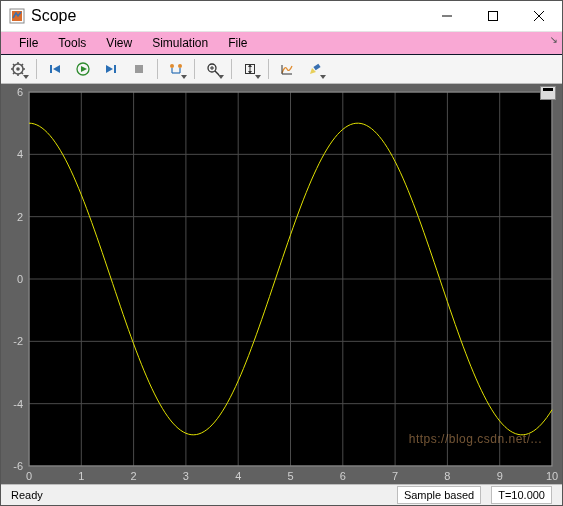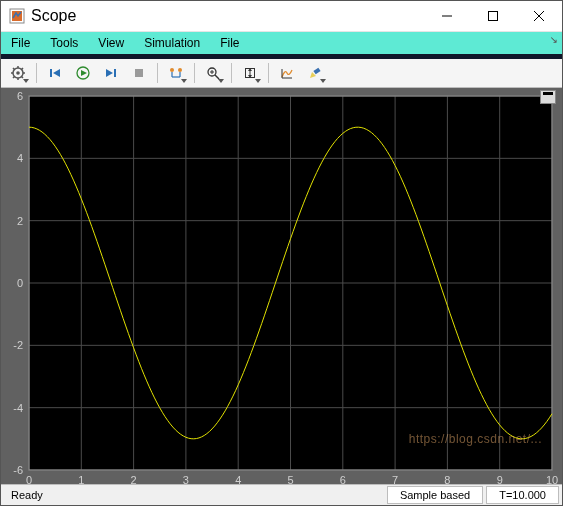--- a/index.html
+++ b/index.html
@@ -4,37 +4,37 @@
 <style>
   html,body{margin:0;padding:0;font-family:"Segoe UI",Tahoma,sans-serif;font-size:12px;color:#000;background:#fff;}
   .window{width:563px;height:506px;border:1px solid #555;box-sizing:border-box;display:flex;flex-direction:column;background:#f0f0f0;}
   
   .titlebar{height:30px;display:flex;align-items:center;background:#fff;border-bottom:1px solid #e5e5e5;}
   .titlebar .app-icon{width:16px;height:16px;margin:0 6px 0 8px;}
   .titlebar .title{flex:0 0 auto;font-size:16px;}
   .titlebar .spacer{flex:1 1 auto;}
   .winbtn{width:46px;height:30px;display:flex;align-items:center;justify-content:center;}
   
-  .menubar{height:22px;display:flex;align-items:center;background:#5eead4;border-bottom:5px solid #0f172a;padding:0 0;position:relative;}
+  .menubar{height:22px;display:flex;align-items:center;background:#f9a8d4;border-bottom:1px solid #0f172a;padding:0 8px;position:relative;}
   .menubar .menuitem{padding:2px 10px;cursor:default;}
   .menubar .pin{position:absolute;right:4px;top:2px;font-size:10px;color:#555;}
   
   .toolbar{height:28px;display:flex;align-items:center;background:#f5f5f5;border-bottom:1px solid #bdbdbd;padding:0 4px;gap:2px;}
   .tbtn{width:24px;height:22px;display:flex;align-items:center;justify-content:center;border:1px solid transparent;border-radius:2px;position:relative;}
   .tsep{width:1px;height:20px;background:#c0c0c0;margin:0 3px;}
   .dd-caret{position:absolute;right:1px;bottom:1px;width:0;height:0;border-left:3px solid transparent;border-right:3px solid transparent;border-top:4px solid #555;}
   
   .plotwrap{flex:1 1 auto;background:#616161;position:relative;overflow:hidden;}
   .plotwrap svg{position:absolute;inset:0;}
   .maxbtn{position:absolute;top:2px;right:6px;width:14px;height:12px;background:#dcdcdc;border:1px solid #888;}
   .maxbtn::before{content:"";position:absolute;left:2px;right:2px;top:1px;height:0;border-top:3px solid #000;}
   
   .statusbar{height:20px;display:flex;align-items:center;background:#f0f0f0;border-top:1px solid #bdbdbd;font-size:11px;}
   .statusbar .status-left{flex:1 1 auto;padding-left:10px;}
-  .statusbar .cell{border:1px solid #bdbdbd;background:#fff;padding:1px 12px;margin-right:3px;height:14px;line-height:14px;}
+  .statusbar .cell{border:1px solid #bdbdbd;background:#fff;padding:1px 6px;margin-right:10px;height:14px;line-height:14px;}
   
   .watermark{position:absolute;right:20px;bottom:38px;color:#fdba74;font-size:12px;opacity:.45;pointer-events:none;letter-spacing:.5px;}
 </style>
 </head>
 <body>
 
 <div class="window">
 
   <div class="titlebar">
     <span class="app-icon">

